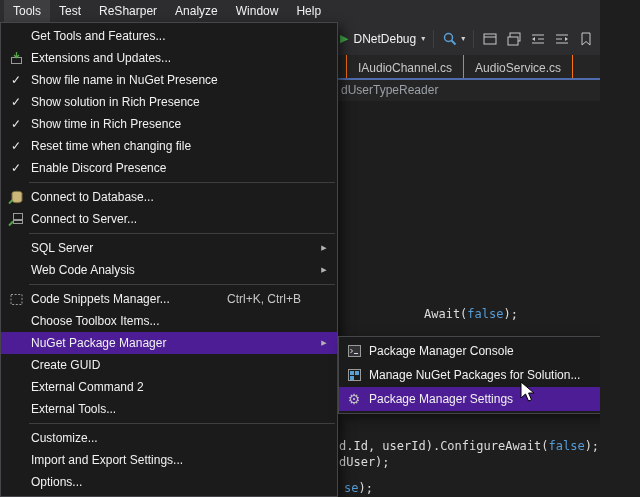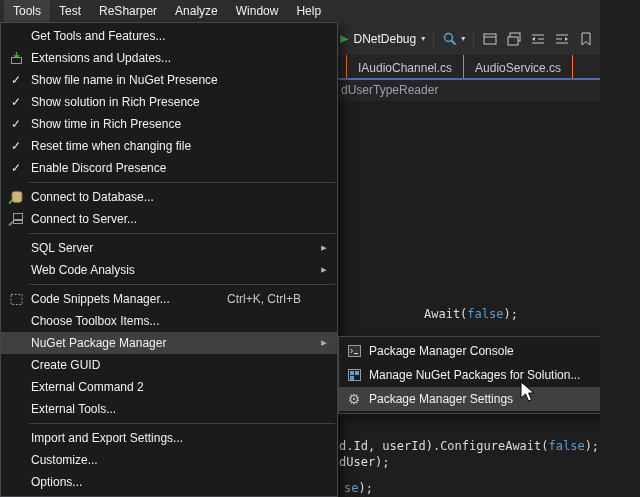--- a/index.html
+++ b/index.html
@@ -33,21 +33,21 @@
   .nav-text{position:absolute;left:341px;top:0;line-height:21px;color:#9aa0a6;}
 
   
   .code{position:absolute;font-family:"DejaVu Sans Mono","Liberation Mono",monospace;font-size:12px;white-space:pre;line-height:15px;}
   .tok-plain{color:#dcdcdc;}
   .tok-kw{color:#569cd6;}
 
   
   .menu{position:absolute;left:0;top:22px;width:338px;height:475px;background:#1b1b1c;border:1px solid #45454a;box-shadow:5px 4px 10px rgba(0,0,0,0.5);padding-top:2px;}
   .mi{height:22px;display:flex;align-items:center;padding-right:6px;color:#f1f1f1;cursor:default;}
-  .mi.hl{background:#404040;}
+  .mi.hl{background:#4c1d95;}
   .gut{width:30px;flex:none;display:flex;align-items:center;justify-content:center;}
   .lbl{flex:1;white-space:nowrap;}
   .sc{margin-right:30px;color:#c6c6c6;white-space:nowrap;}
   .arr{width:14px;flex:none;color:#b4b4b4;font-size:7px;text-align:center;}
   .chk{color:#e8e8e8;font-size:12px;}
   .gear{font-size:14px;color:#c0c0c0;line-height:1;}
   .msep{height:1px;background:#3f3f42;margin:3px 2px 3px 28px;}
 
   
   .submenu{position:absolute;left:338px;top:336px;width:300px;background:#1b1b1c;border:1px solid #45454a;box-shadow:5px 4px 10px rgba(0,0,0,0.5);padding:2px 0;}
@@ -253,25 +253,25 @@
       <span class="gut"></span>
       <span class="lbl">External Command 2</span>
     </div>
     <div class="mi">
       <span class="gut"></span>
       <span class="lbl">External Tools...</span>
     </div>
     <div class="msep"></div>
     <div class="mi">
       <span class="gut"></span>
+      <span class="lbl">Customize...</span>
+    </div>
+    <div class="mi">
+      <span class="gut"></span>
       <span class="lbl">Import and Export Settings...</span>
-    </div>
-    <div class="mi">
-      <span class="gut"></span>
-      <span class="lbl">Customize...</span>
     </div>
     <div class="mi">
       <span class="gut"></span>
       <span class="lbl">Options...</span>
     </div>
   </div>
 
   <div class="submenu">
     <div class="mi">
       <span class="gut">

